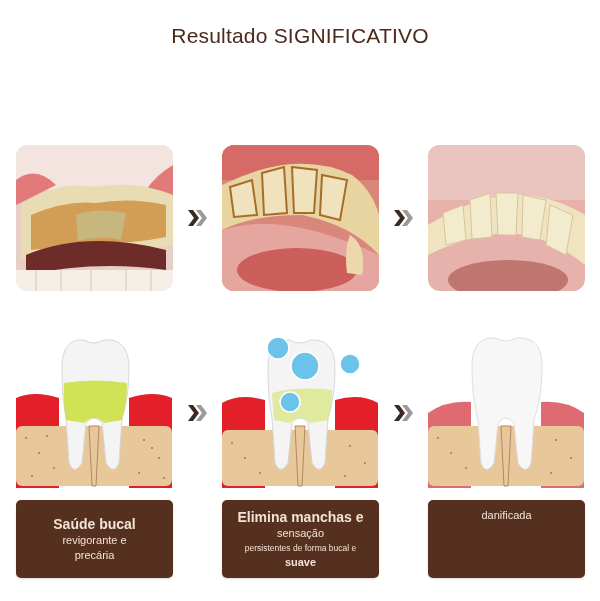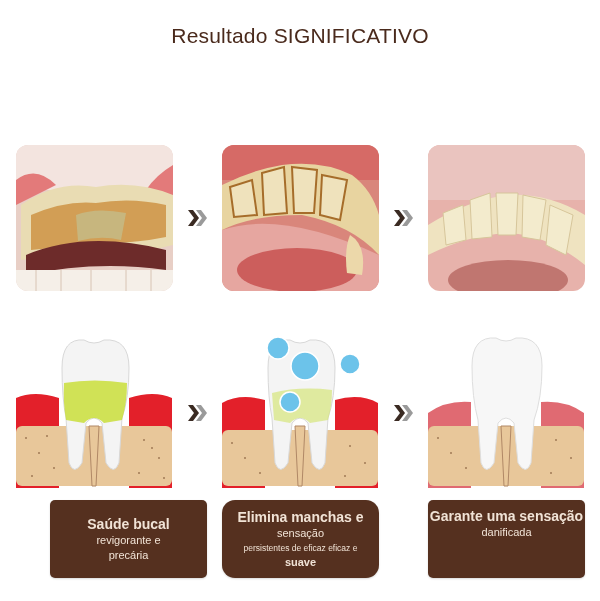--- a/index.html
+++ b/index.html
@@ -134,27 +134,26 @@
         <circle cx="40" cy="140" r="1"></circle>
         <circle cx="130" cy="112" r="1"></circle>
         <circle cx="145" cy="130" r="1"></circle>
         <circle cx="125" cy="145" r="1"></circle>
       </g>
     <path d="M46 38 Q46 8 70 10 Q80 16 90 10 Q116 8 116 38 Q116 70 108 92 L105 135 Q100 148 92 135 L88 95 Q80 85 72 95 L68 135 Q60 148 55 135 L52 92 Q46 70 46 38Z" fill="#f7f7f7" stroke="#dedede"></path>
     <path d="M75 98 L85 98 L82 158 L78 158 Z" fill="#e8c79a" stroke="#b08866"></path>
   </svg>
 </div>
 
-<div class="box" style="left:16px;margin-left:34px;">
+<div class="box" style="left:16px;">
   <div class="l1">Saúde bucal</div>
   <div class="l2">revigorante e</div>
   <div class="l2">precária</div>
 </div>
-<div class="box" style="left:222px;border-radius:13px;">
+<div class="box" style="left:222px;">
   <div class="l1">Elimina manchas e</div>
   <div class="l2">sensação</div>
-  <div class="l3">persistentes de eficaz eficaz e</div>
+  <div class="l3">persistentes de forma bucal e</div>
   <div class="l4">suave</div>
 </div>
 <div class="box" style="left:428px; justify-content:flex-start; padding-top:8px; height:70px;">
-  <div class="l1">Garante uma sensação</div>
   <div class="l2">danificada</div>
 </div>
 
 </body></html>

